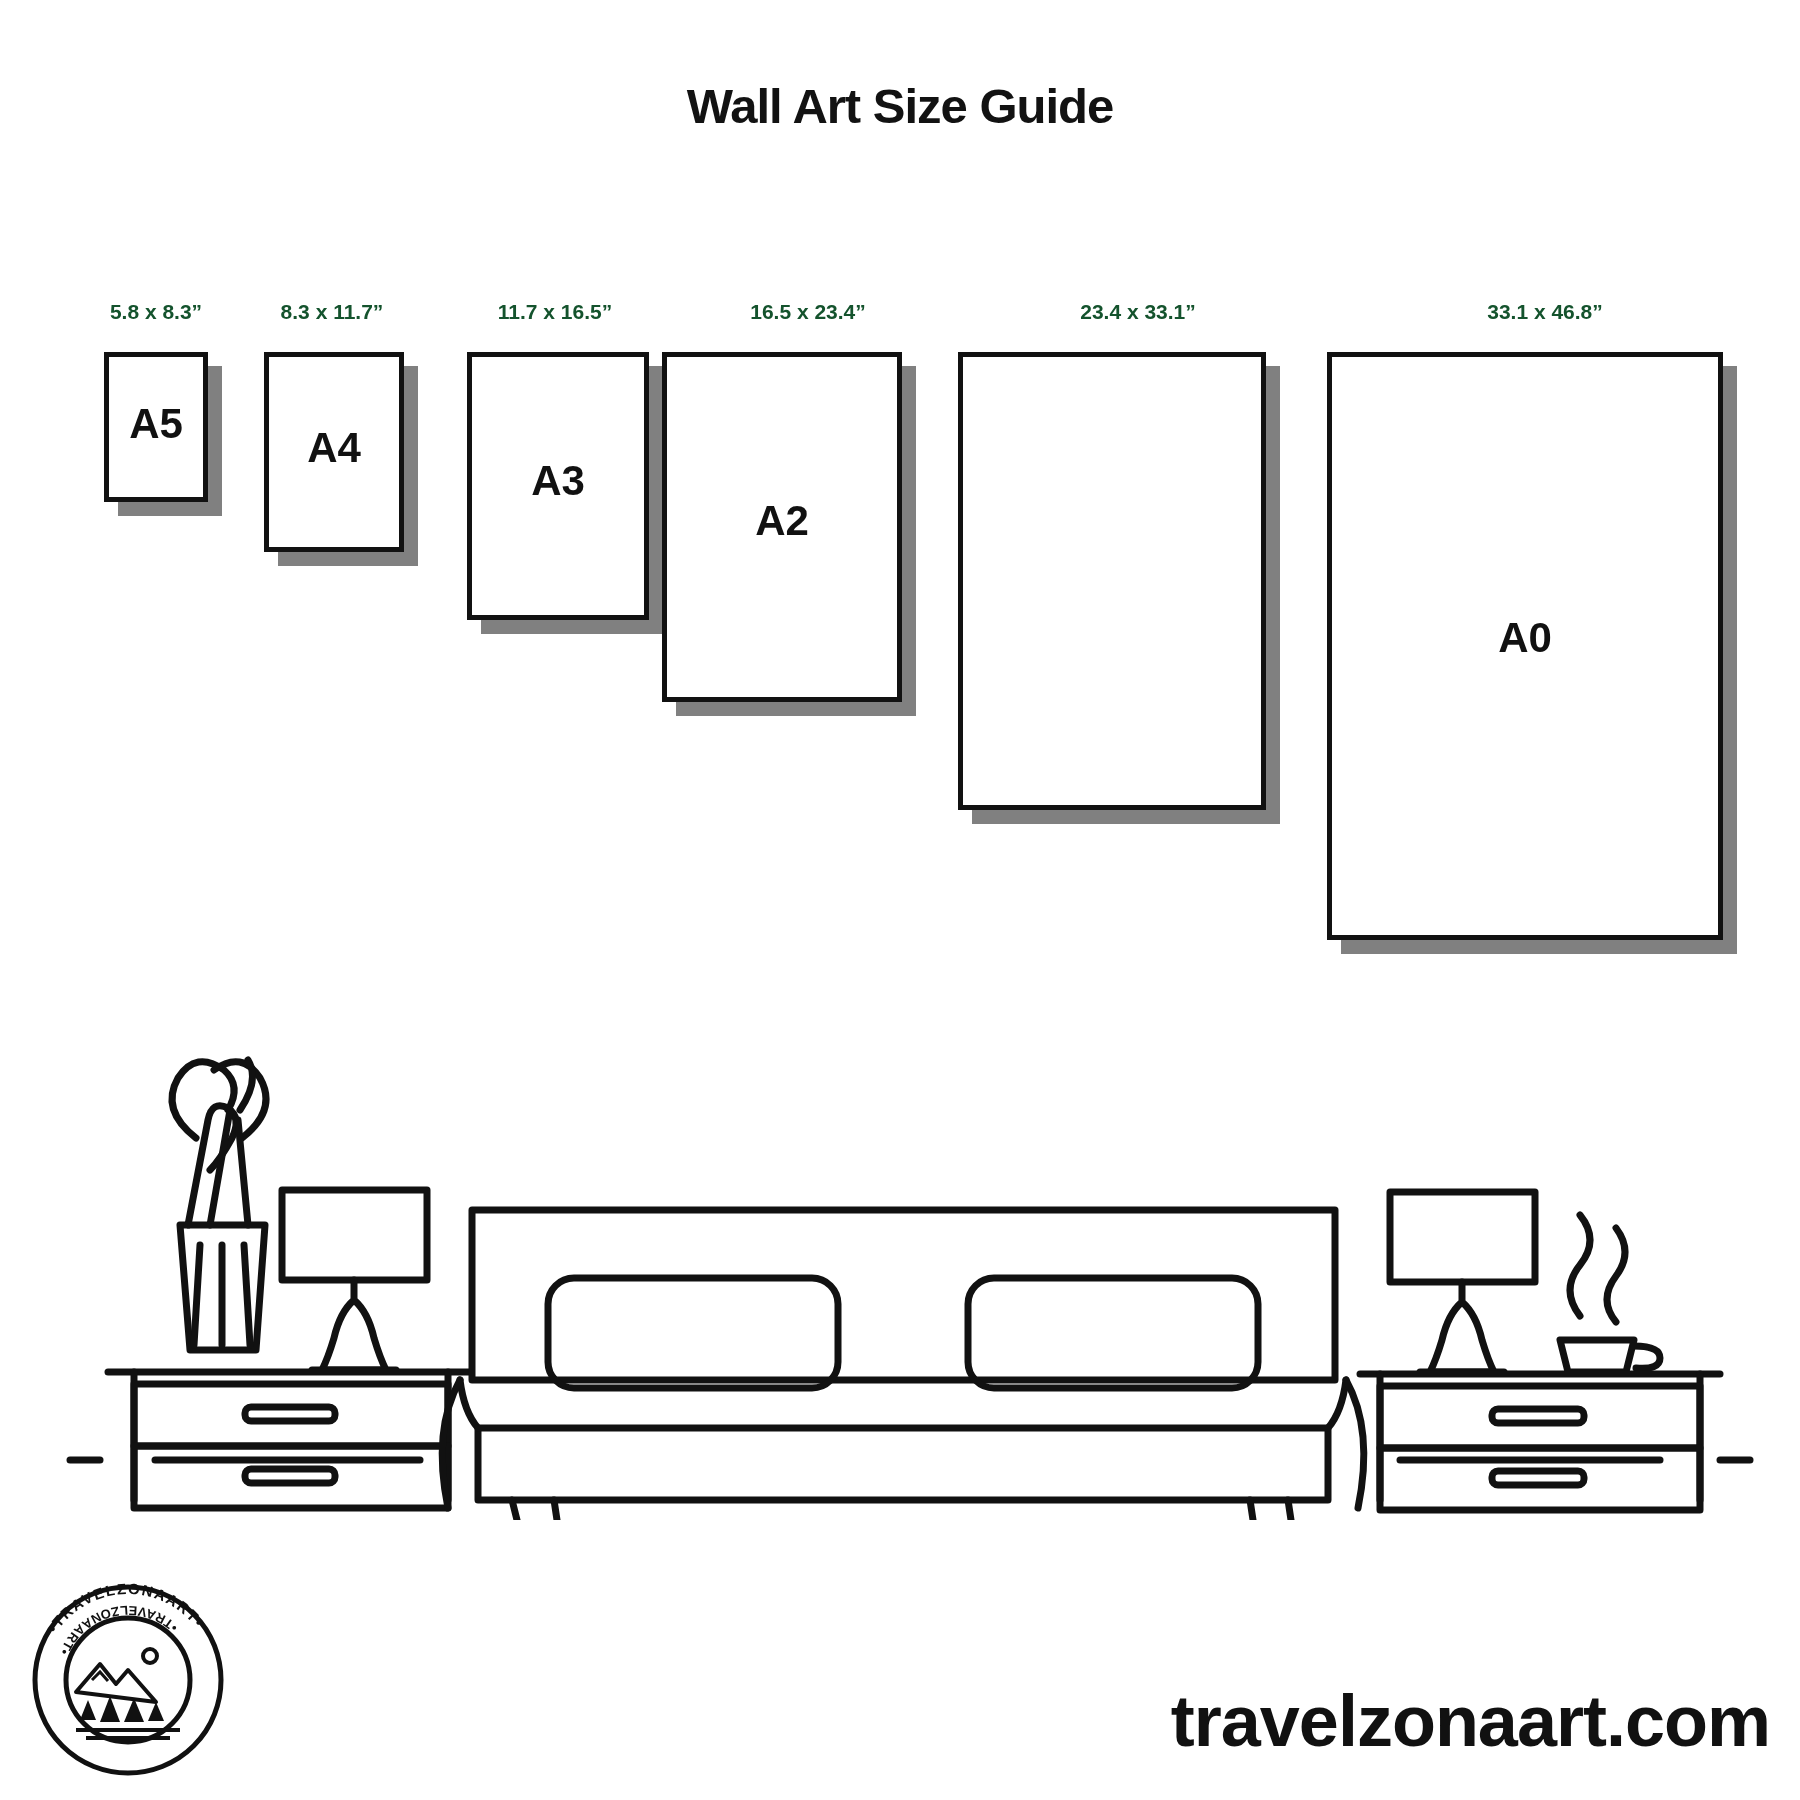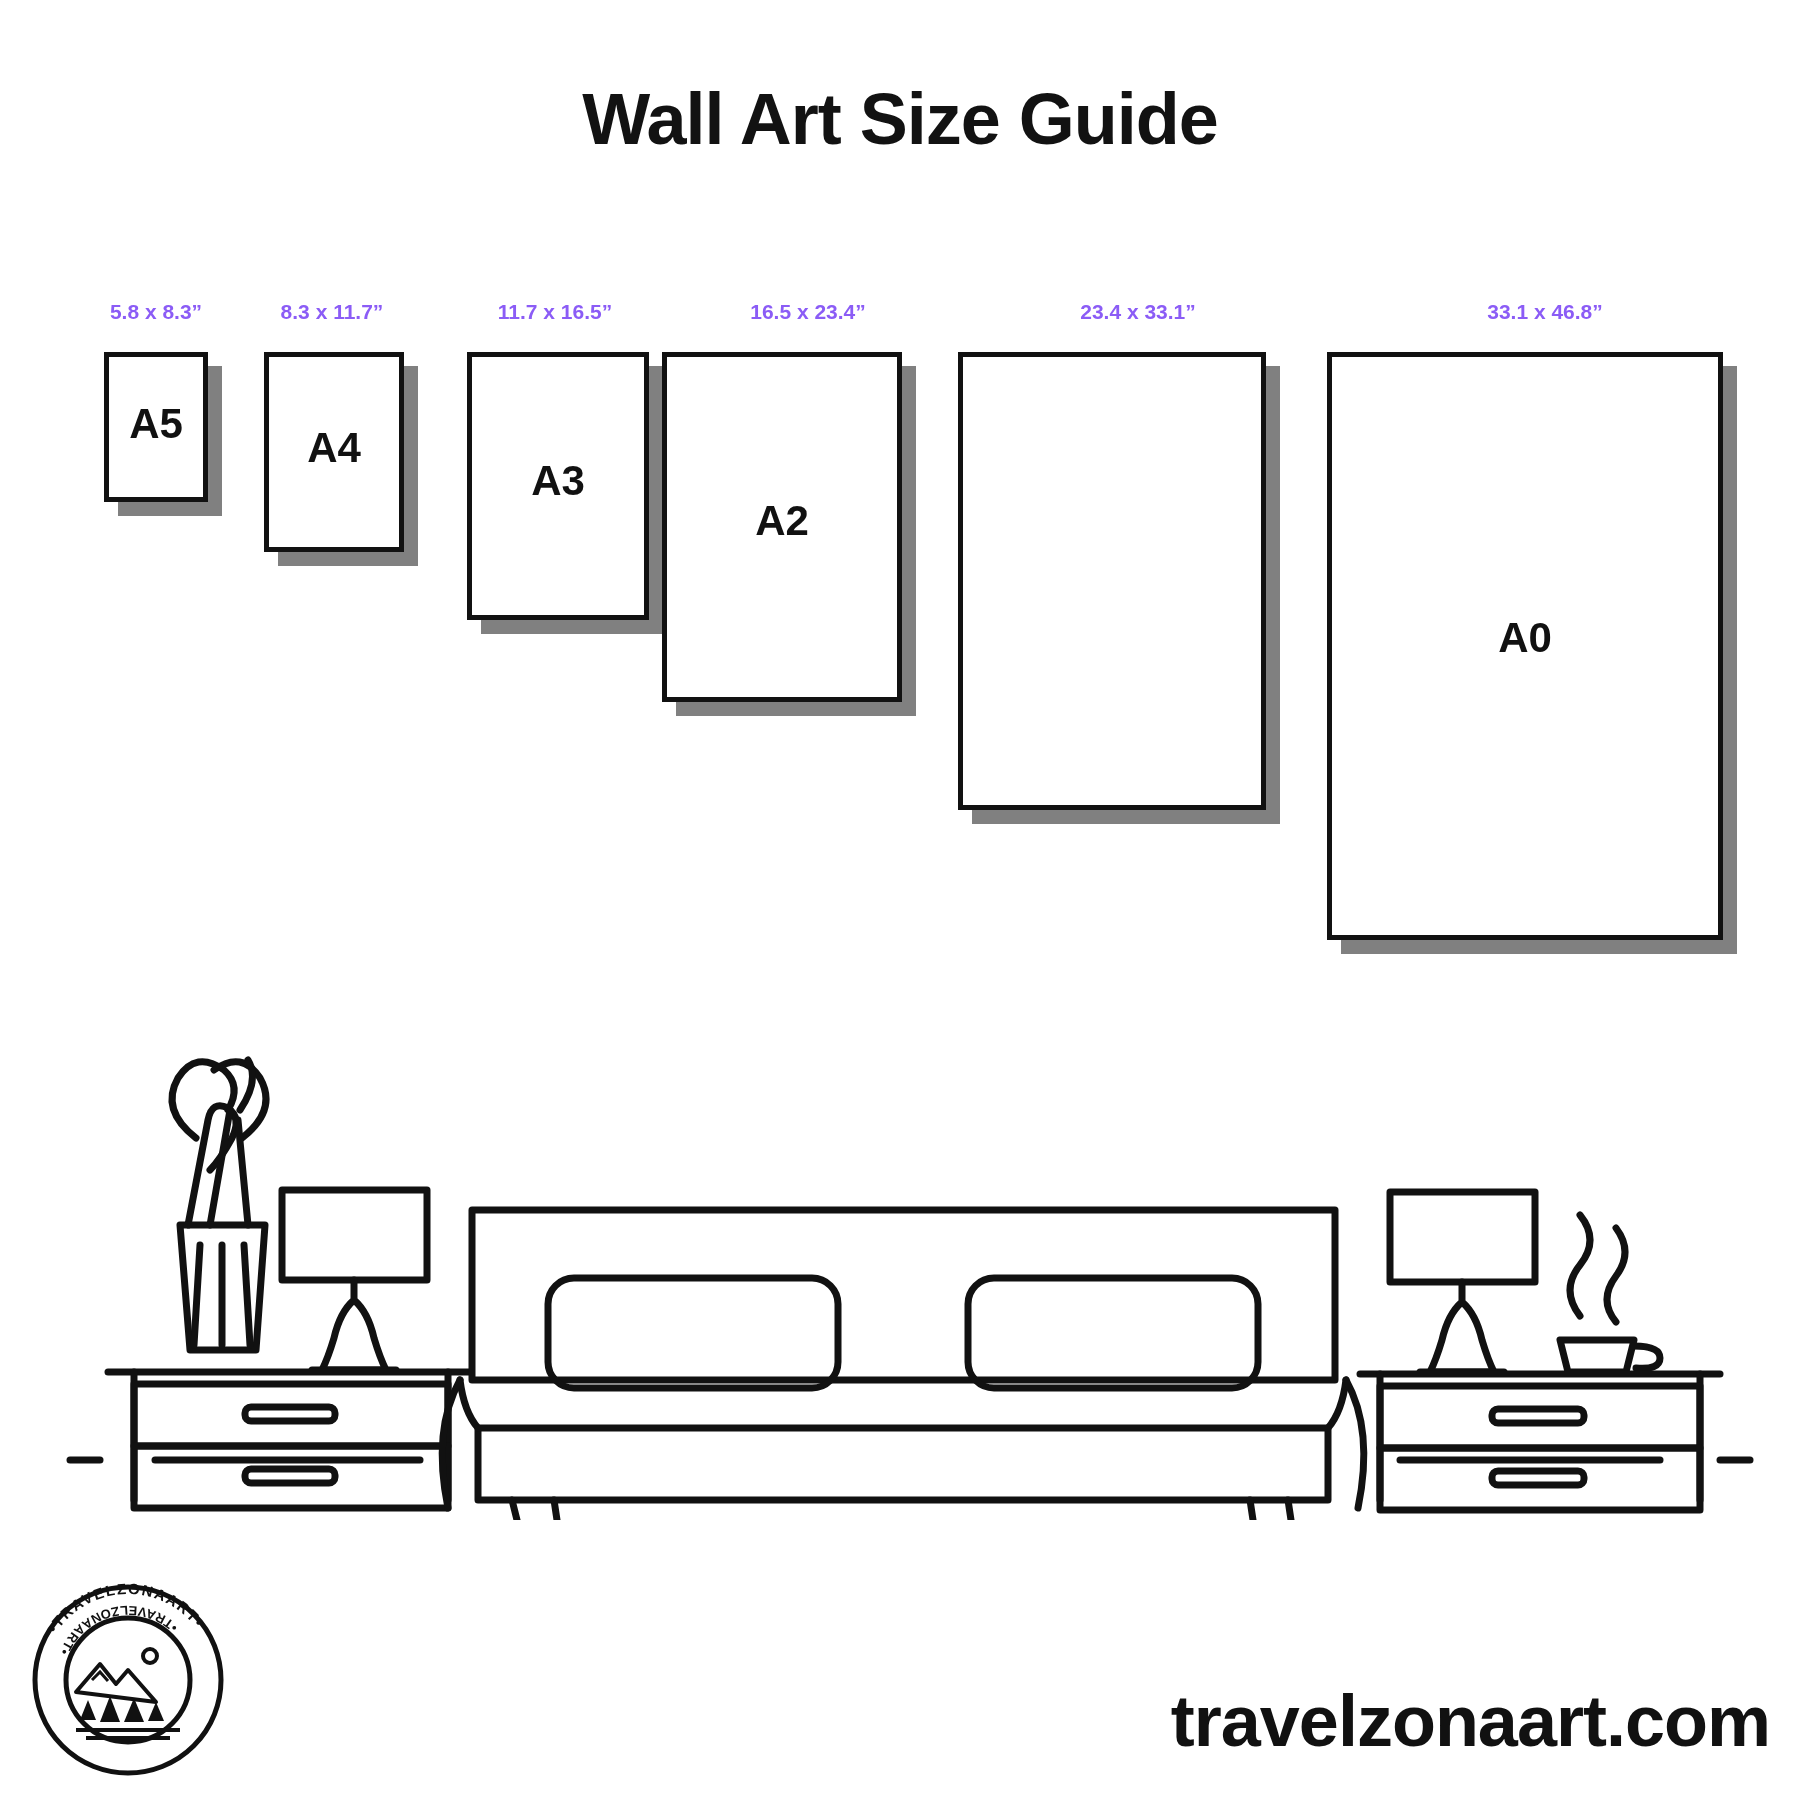--- a/index.html
+++ b/index.html
@@ -16,21 +16,21 @@
     color: #111111;
   }
 
   
   .title {
     position: absolute;
     top: 78px;
     left: 0;
     width: 1800px;
     text-align: center;
-    font-size: 72px;
+    font-size: 49px;
     font-weight: bold;
     letter-spacing: -1px;
     color: #121212;
   }
 
   
   .chart {
     position: absolute;
     left: 0;
     top: 0;
@@ -39,21 +39,21 @@
   }
   .size-item {
     position: absolute;
   }
   .size-caption {
     position: absolute;
     width: 100%;
     text-align: center;
     font-size: 21px;
     font-weight: bold;
-    color: #8b5cf6;
+    color: #14532d;
     white-space: nowrap;
   }
   .frame-wrap {
     position: absolute;
   }
   .frame-shadow {
     position: absolute;
     left: 14px;
     top: 14px;
     width: 100%;

